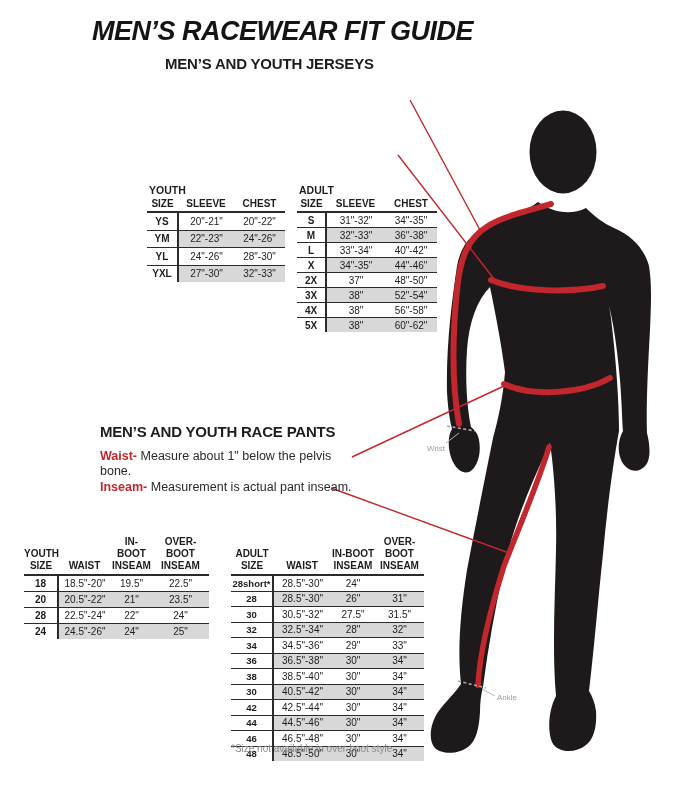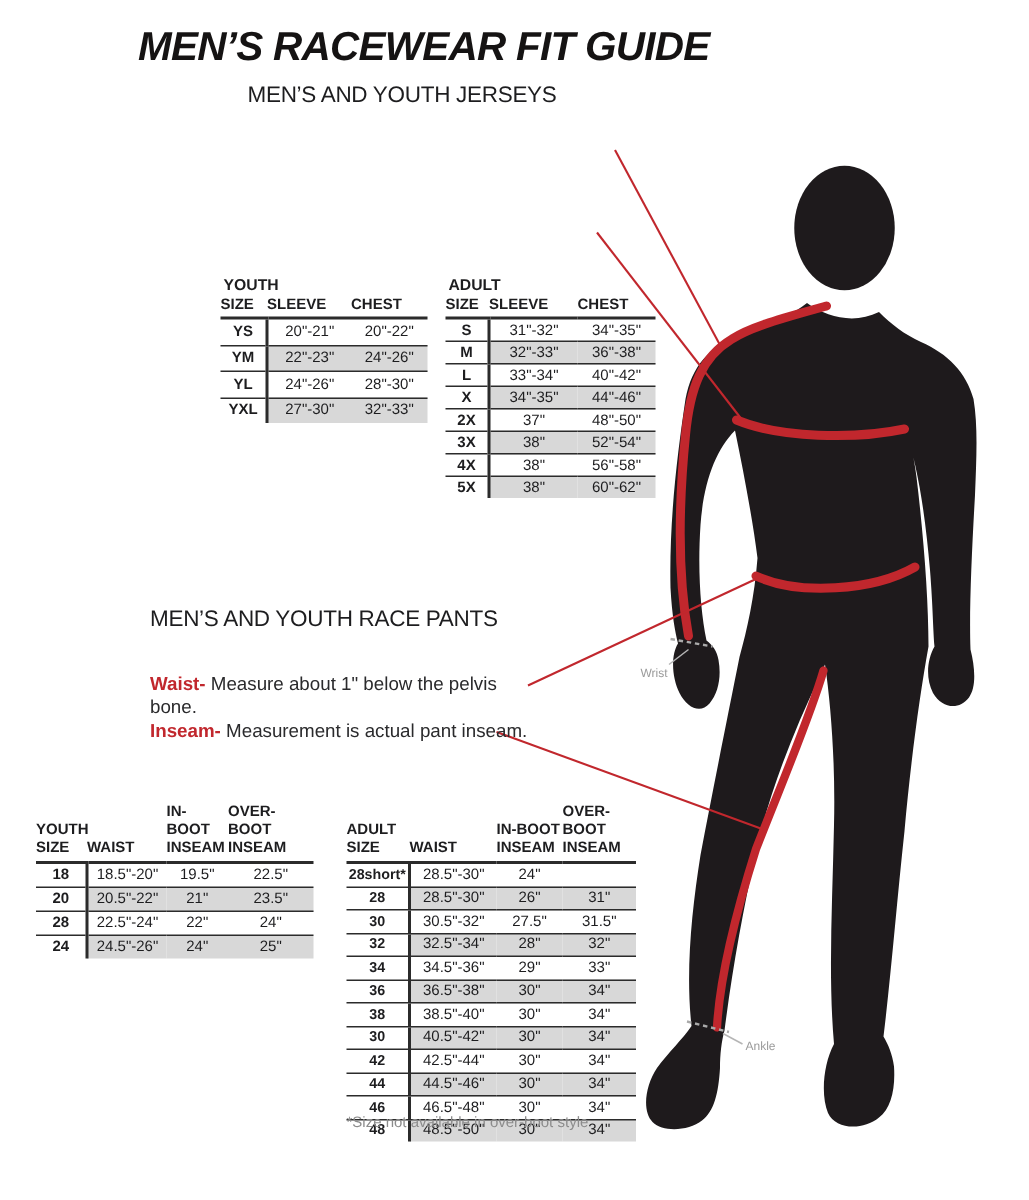--- a/index.html
+++ b/index.html
@@ -10,34 +10,34 @@
   .abs{position:absolute;}
   .fig-layer{position:absolute;left:0;top:0;z-index:0;}
   .txt-layer{z-index:1;}
 
   .page-title{
     left:92px;top:16px;
     font-size:27px;font-weight:bold;font-style:italic;letter-spacing:-0.5px;color:#151313;
     white-space:nowrap;
   }
   .section-heading{
-    font-size:15px;font-weight:normal;color:#1d1d1f;white-space:nowrap;letter-spacing:-0.2px;
+    font-size:15px;font-weight:bold;color:#1d1d1f;white-space:nowrap;letter-spacing:-0.2px;
   }
   .measure-para{
     font-size:12.5px;line-height:1.18;color:#2a2a2c;
   }
   .red-label{color:#c1272d;font-weight:bold;}
 
   .group-label{
     font-size:10.5px;font-weight:bold;padding-left:2px;height:13px;letter-spacing:0;
   }
 
   table.fit-table{border-collapse:collapse;table-layout:fixed;font-size:10px;color:#1d1d1f;}
   table.fit-table th{
-    font-weight:bold;text-align:left;vertical-align:bottom;
+    font-weight:bold;text-align:center;vertical-align:bottom;
     border-bottom:2px solid #2b2b2b;padding:1px 0 2px 0;font-size:10px;
   }
   table.fit-table td{text-align:center;vertical-align:middle;padding:0;}
   table.fit-table tbody tr:not(:first-child) td{border-top:1px solid #2b2b2b;}
   table.fit-table tbody td:first-child{border-right:2px solid #2b2b2b;font-weight:bold;}
   table.fit-table tbody tr:nth-child(even) td:not(:first-child){background:#d8d8d8;}
 
   .jersey-youth td{height:16.5px;}
   .jersey-adult td{height:14px;}
   .pants-table td{height:15px;}
@@ -221,21 +221,21 @@
           </tr>
           <tr>
             <td>5X</td>
             <td>38"</td>
             <td>60"-62"</td>
           </tr>
         </tbody>
     </table>
   </div>
 
-  <div class="abs txt-layer section-heading" style="left:100px;top:404px;">MEN’S AND YOUTH RACE PANTS</div>
+  <div class="abs txt-layer section-heading" style="left:100px;top:423px;">MEN’S AND YOUTH RACE PANTS</div>
 
   <div class="abs txt-layer measure-para" style="left:100px;top:449px;width:265px;">
     <span class="red-label">Waist-</span><span> Measure about 1" below the pelvis bone.</span>
   </div>
 
   <div class="abs txt-layer measure-para" style="left:100px;top:480px;width:265px;">
     <span class="red-label">Inseam-</span><span> Measurement is actual pant inseam.</span>
   </div>
 
   <div class="abs txt-layer" style="left:24px;top:535px;width:185px;">

